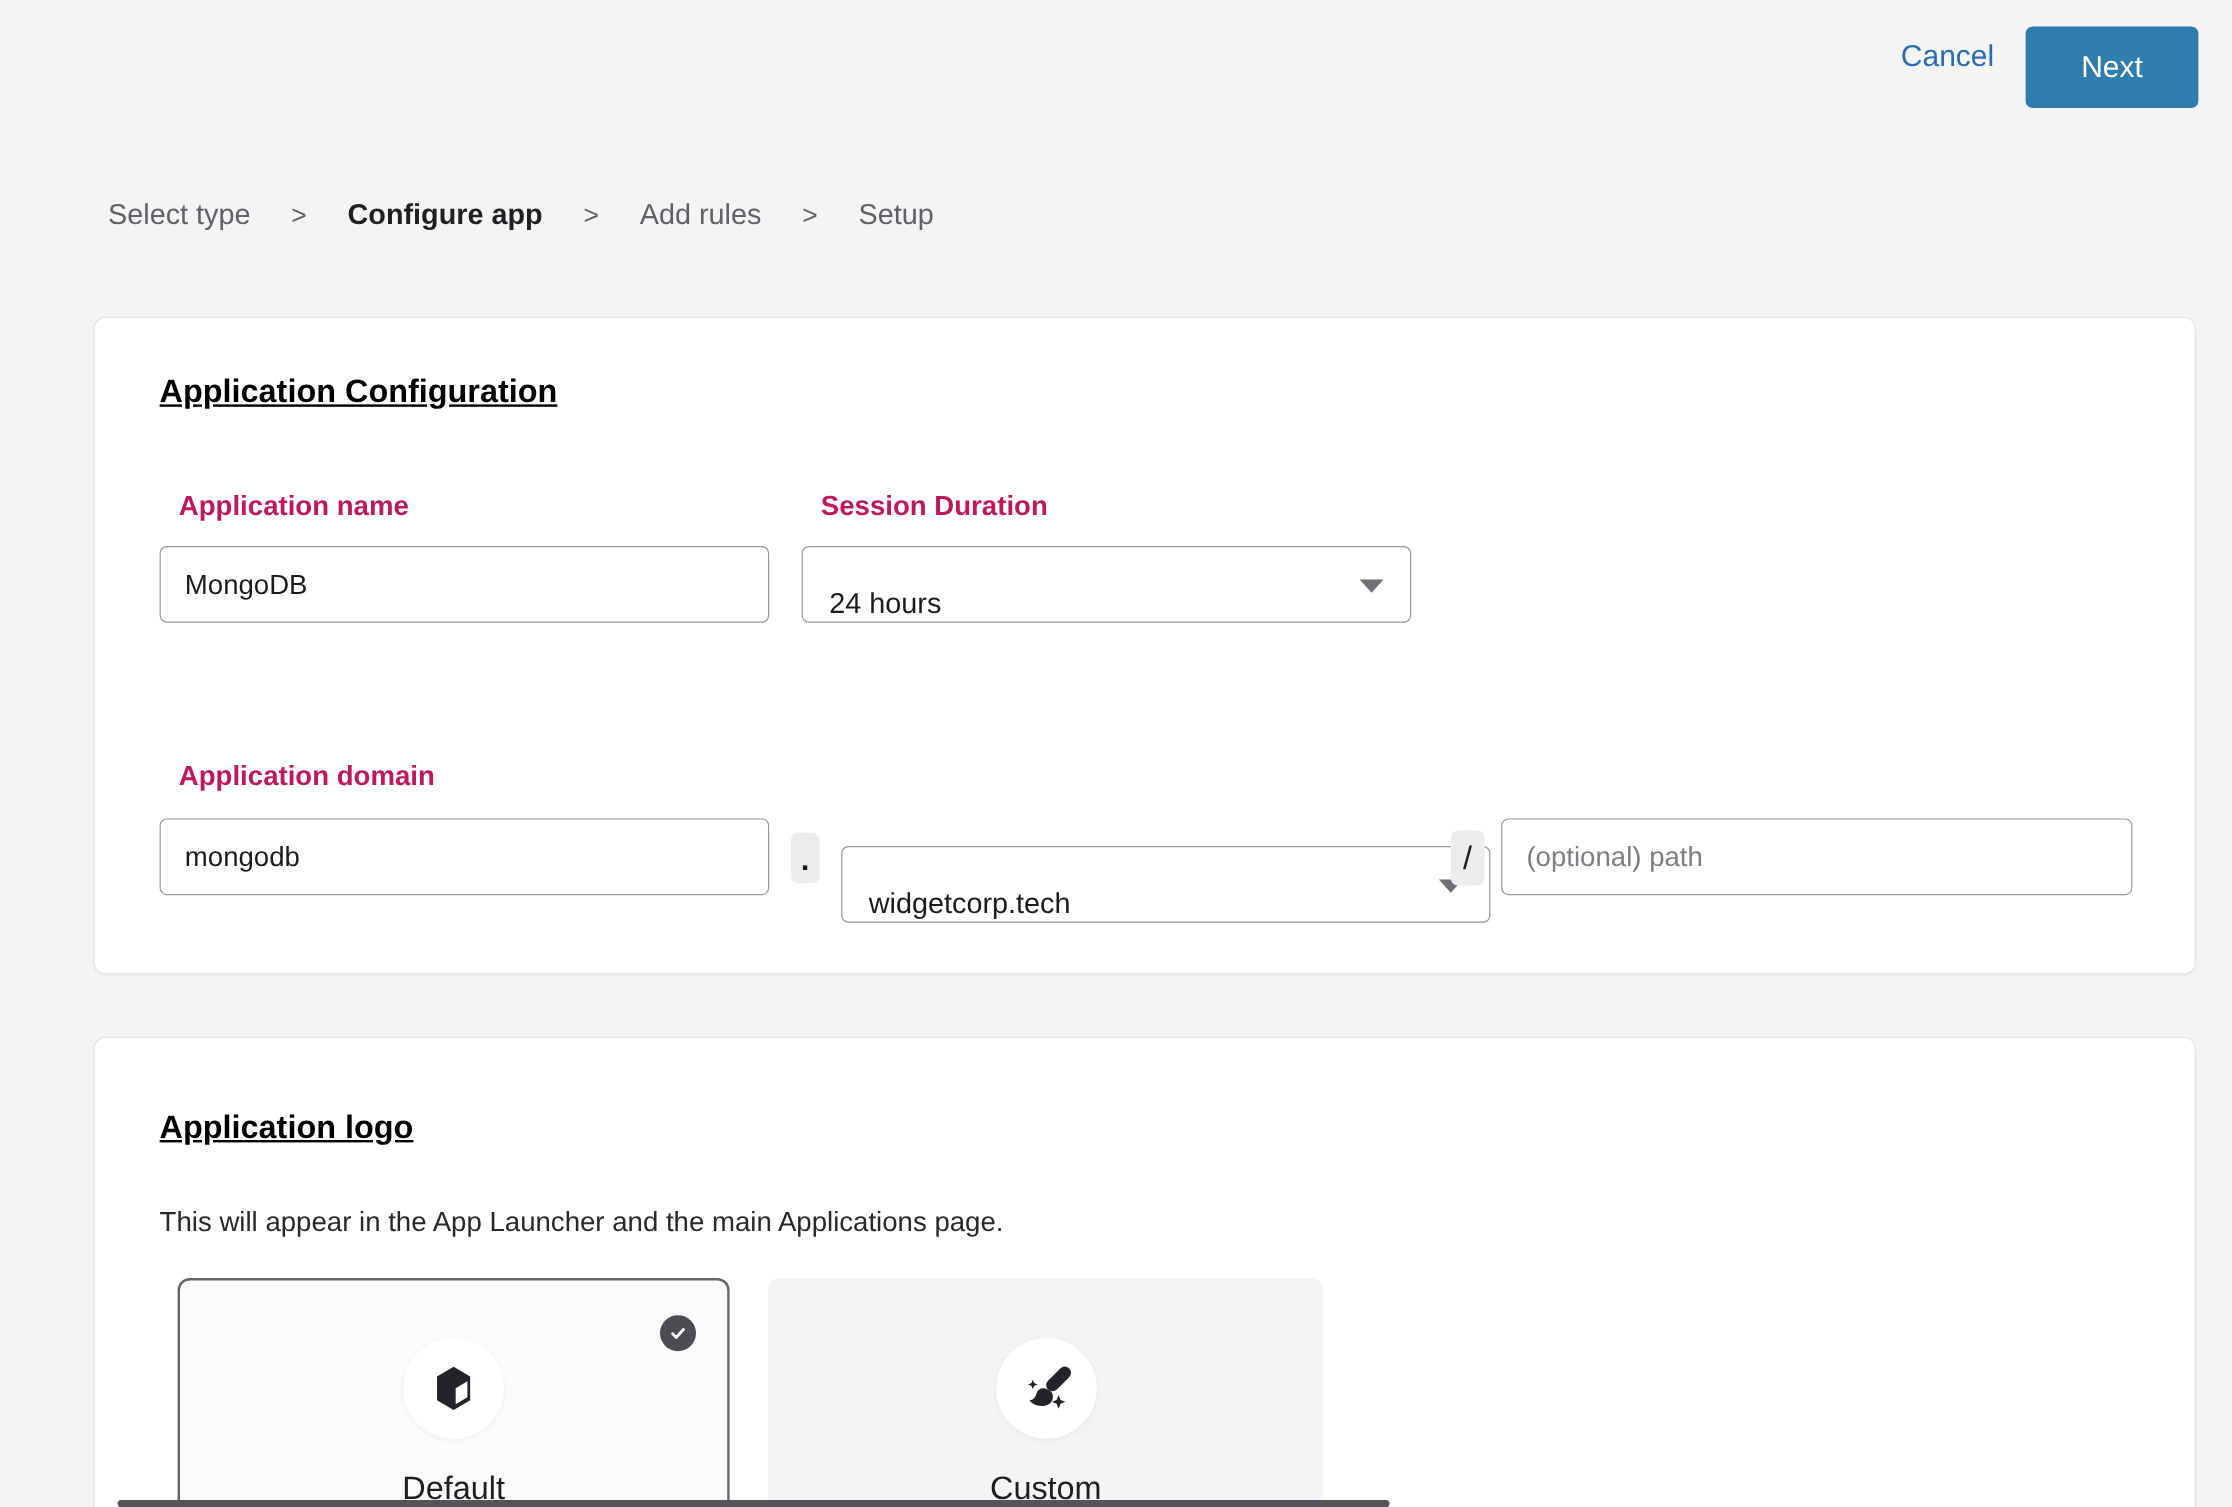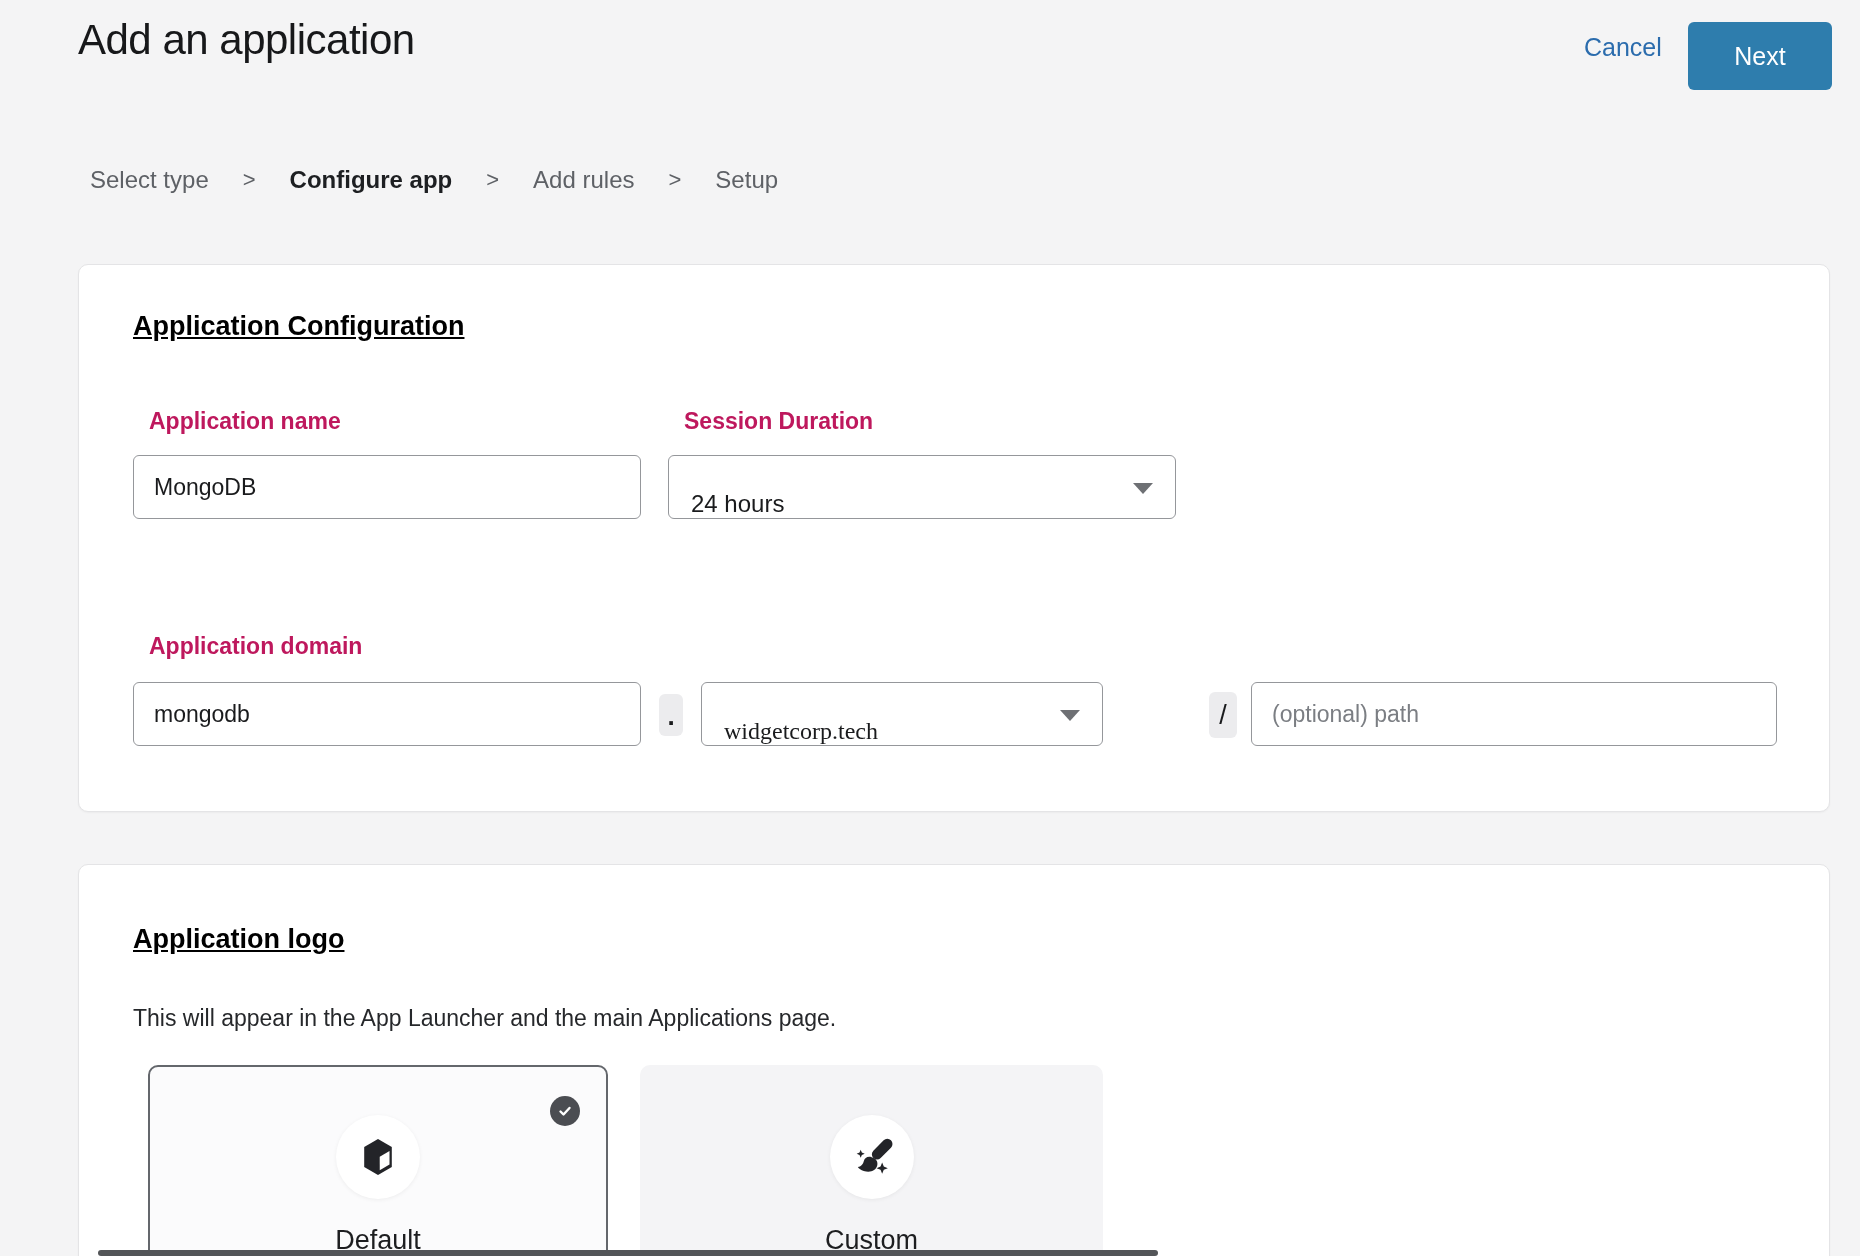--- a/index.html
+++ b/index.html
@@ -64,21 +64,21 @@
   .input-name      { left:54px;   top:190px; width:508px; }
   .input-subdomain { left:54px;   top:417px; width:508px; }
   .input-path      { left:1172px; top:417px; width:526px; }
   .select-box {
     position:absolute; height:64px;
     border:1px solid #95979b; border-radius:6px; background:#fff;
     display:flex; align-items:flex-end; padding:0 52px 0 22px;
     font-size:24px; color:#1a1b1d; cursor:pointer;
   }
   .select-session { left:589px; top:190px; width:508px; }
-  .select-domain  { left:622px; top:417px; width:402px;font-family:Liberation Serif, serif; }
+  .select-domain  { left:622px; top:440px; width:541px; }
   .chevron {
     position:absolute; right:22px; top:27px;
     width:0; height:0;
     border-left:10px solid transparent; border-right:10px solid transparent;
     border-top:11px solid #6e7074;
   }
   .pill {
     position:absolute; background:#ececee; border-radius:6px;
     display:flex; justify-content:center; color:#1a1b1d; line-height:1;
   }
@@ -111,21 +111,20 @@
   .scroll-thumb {
     position:absolute; left:98px; top:1250px; width:1060px; height:6px;
     background:#535558; border-radius:3px;
   }
 </style>
 </head>
 <body>
 
 <div class="screen">
 
-  <h1 class="page-title">Add an application</h1>
   <a class="cancel-link">Cancel</a>
   <button class="next-btn">Next</button>
 
   <nav class="breadcrumb">
     <span class="step">Select type</span>
     <span class="sep">&gt;</span>
     <span class="step active">Configure app</span>
     <span class="sep">&gt;</span>
     <span class="step">Add rules</span>
     <span class="sep">&gt;</span>

